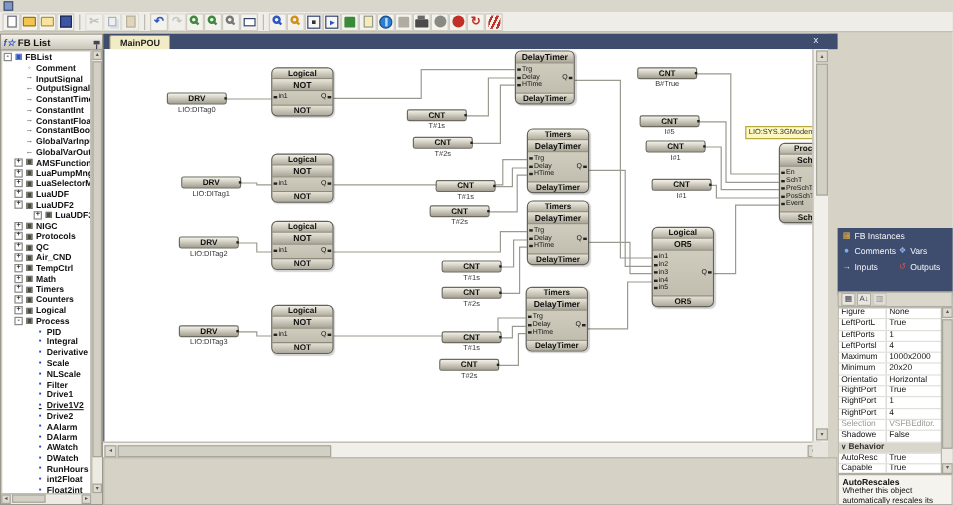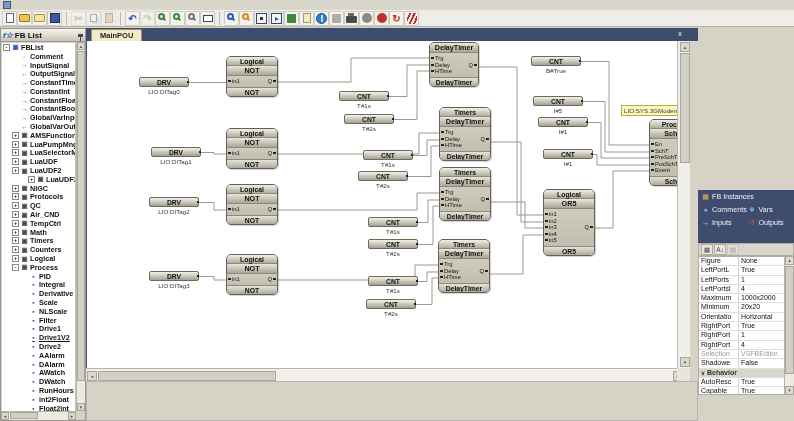--- a/index.html
+++ b/index.html
@@ -737,13 +737,18 @@
       <div class="prow">
         <span class="pname">Capable</span>
         <span class="pval">True</span>
       </div>
     </div>
   <div id="pgvs">
     <span class="sba up" style="left:0;top:0;width:9px;height:9px"></span>
     <span class="sbt" style="left:0;top:10px;width:9px;height:108px"></span>
     <span class="sba dn" style="left:0;bottom:0;width:9px;height:9px"></span>
   </div>
+  <div id="descbox">
+    <div class="dt">AutoRescales</div>
+    <div class="dl">Whether this object</div>
+    <div class="dl">automatically rescales its ap..</div>
+  </div>
 </div>
 
 </body></html>

